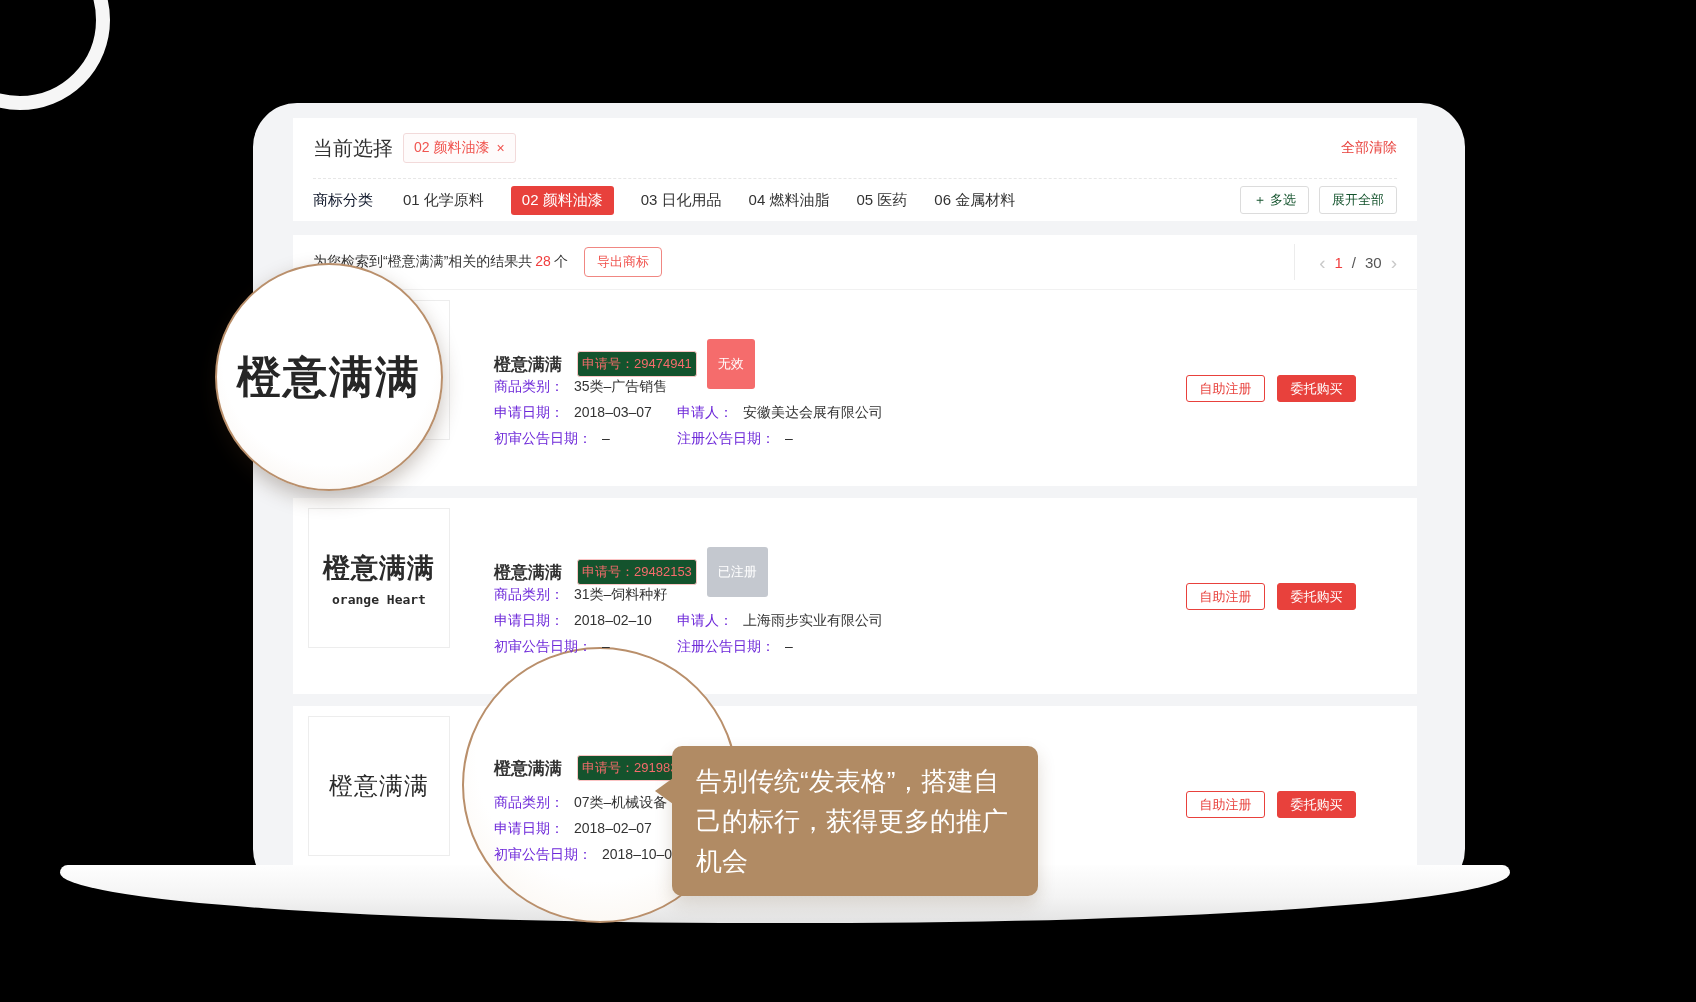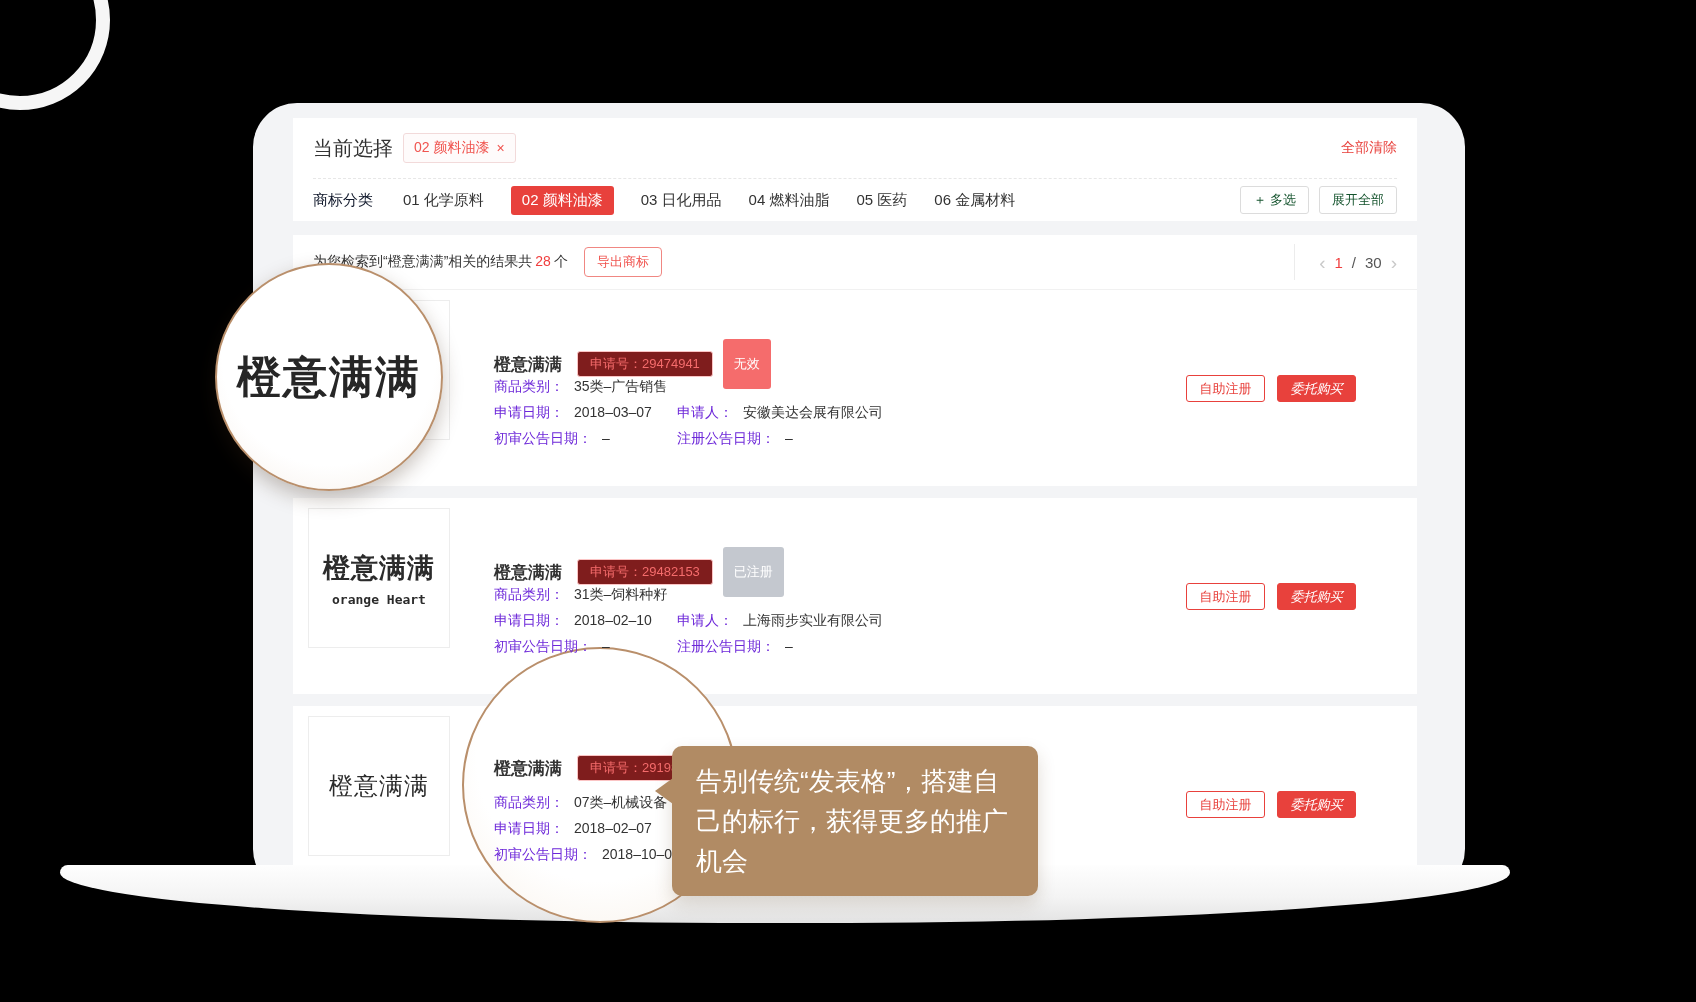--- a/index.html
+++ b/index.html
@@ -58,36 +58,36 @@
           gap:6px;cursor:pointer;}
   .tm{color:#2b2b2b;}
   .tm-bold{font-size:28px;font-weight:bold;}
   .tm-serif{font-family:"DejaVu Serif","Liberation Serif",serif;font-size:27px;font-weight:bold;letter-spacing:1px;}
   .tm-plain{font-size:24px;letter-spacing:1px;}
   .tm-sub{font-family:"DejaVu Sans Mono","Liberation Mono",monospace;font-size:13px;font-weight:bold;color:#2b2b2b;}
 
   .details{position:absolute;left:201px;top:0;z-index:3;width:760px;}
   .title-line{position:absolute;top:49px;left:0;display:flex;align-items:center;}
   .row-title{font-size:17px;font-weight:bold;color:#333;margin-right:15px;}
-  .appno-chip{font-size:13px;color:#f56c6c;background:#7f1d1d;border:1px solid #fbc4c4;border-radius:3px;
-              padding:3px 12px;margin-right:10px;}
+  .appno-chip{font-size:13px;color:#f56c6c;background:#14532d;border:1px solid #fbc4c4;border-radius:3px;
+              padding:3px 4px;margin-right:10px;}
   .status{font-size:13px;color:#fff;border-radius:3px;padding:16px 11px;font-family:Liberation Mono, monospace;}
   .status.red{background:#f56c6c;}
   .status.gray{background:#c4c8cf;}
   .dline{position:absolute;left:0;width:760px;font-size:14px;}
   .dline.l1{top:88px;} .dline.l2{top:114px;} .dline.l3{top:140px;}
   .lab{color:#6d28d9;margin-right:10px;}
   .val{color:#333;}
   .pair2{position:absolute;left:183px;top:0;}
 
   .row-actions{position:absolute;right:61px;top:85px;display:flex;gap:12px;z-index:3;}
   .btn{width:79px;height:27px;border-radius:3px;font-size:13px;cursor:pointer;display:flex;
        align-items:center;justify-content:center;}
   .btn.ghost{background:#fff;border:1px solid #e8413c;color:#e8413c;}
-  .btn.solid{background:#e8413c;border:1px solid #e8413c;color:#fff;font-style:italic;}
+  .btn.solid{background:#e8413c;border:1px solid #e8413c;color:#fff;}
 
   
   .magnifier{position:absolute;left:215px;top:263px;width:228px;height:228px;border-radius:50%;
              border:2px solid #b98f6b;z-index:4;display:flex;align-items:center;justify-content:center;
              background:radial-gradient(circle at 50% 42%,#ffffff 62%,#f8f3ee 88%,#f2ebe2 100%);
              box-shadow:0 8px 20px rgba(60,40,20,.28);}
   .magnifier span{font-size:44px;font-weight:bold;color:#262626;letter-spacing:2px;}
   .spotlight{position:absolute;left:462px;top:647px;width:276px;height:276px;border-radius:50%;
              border:2px solid #b98f6b;z-index:2;
              background:radial-gradient(circle at 50% 40%,#ffffff 58%,#fbf7f2 82%,#f4ece2 100%);}

